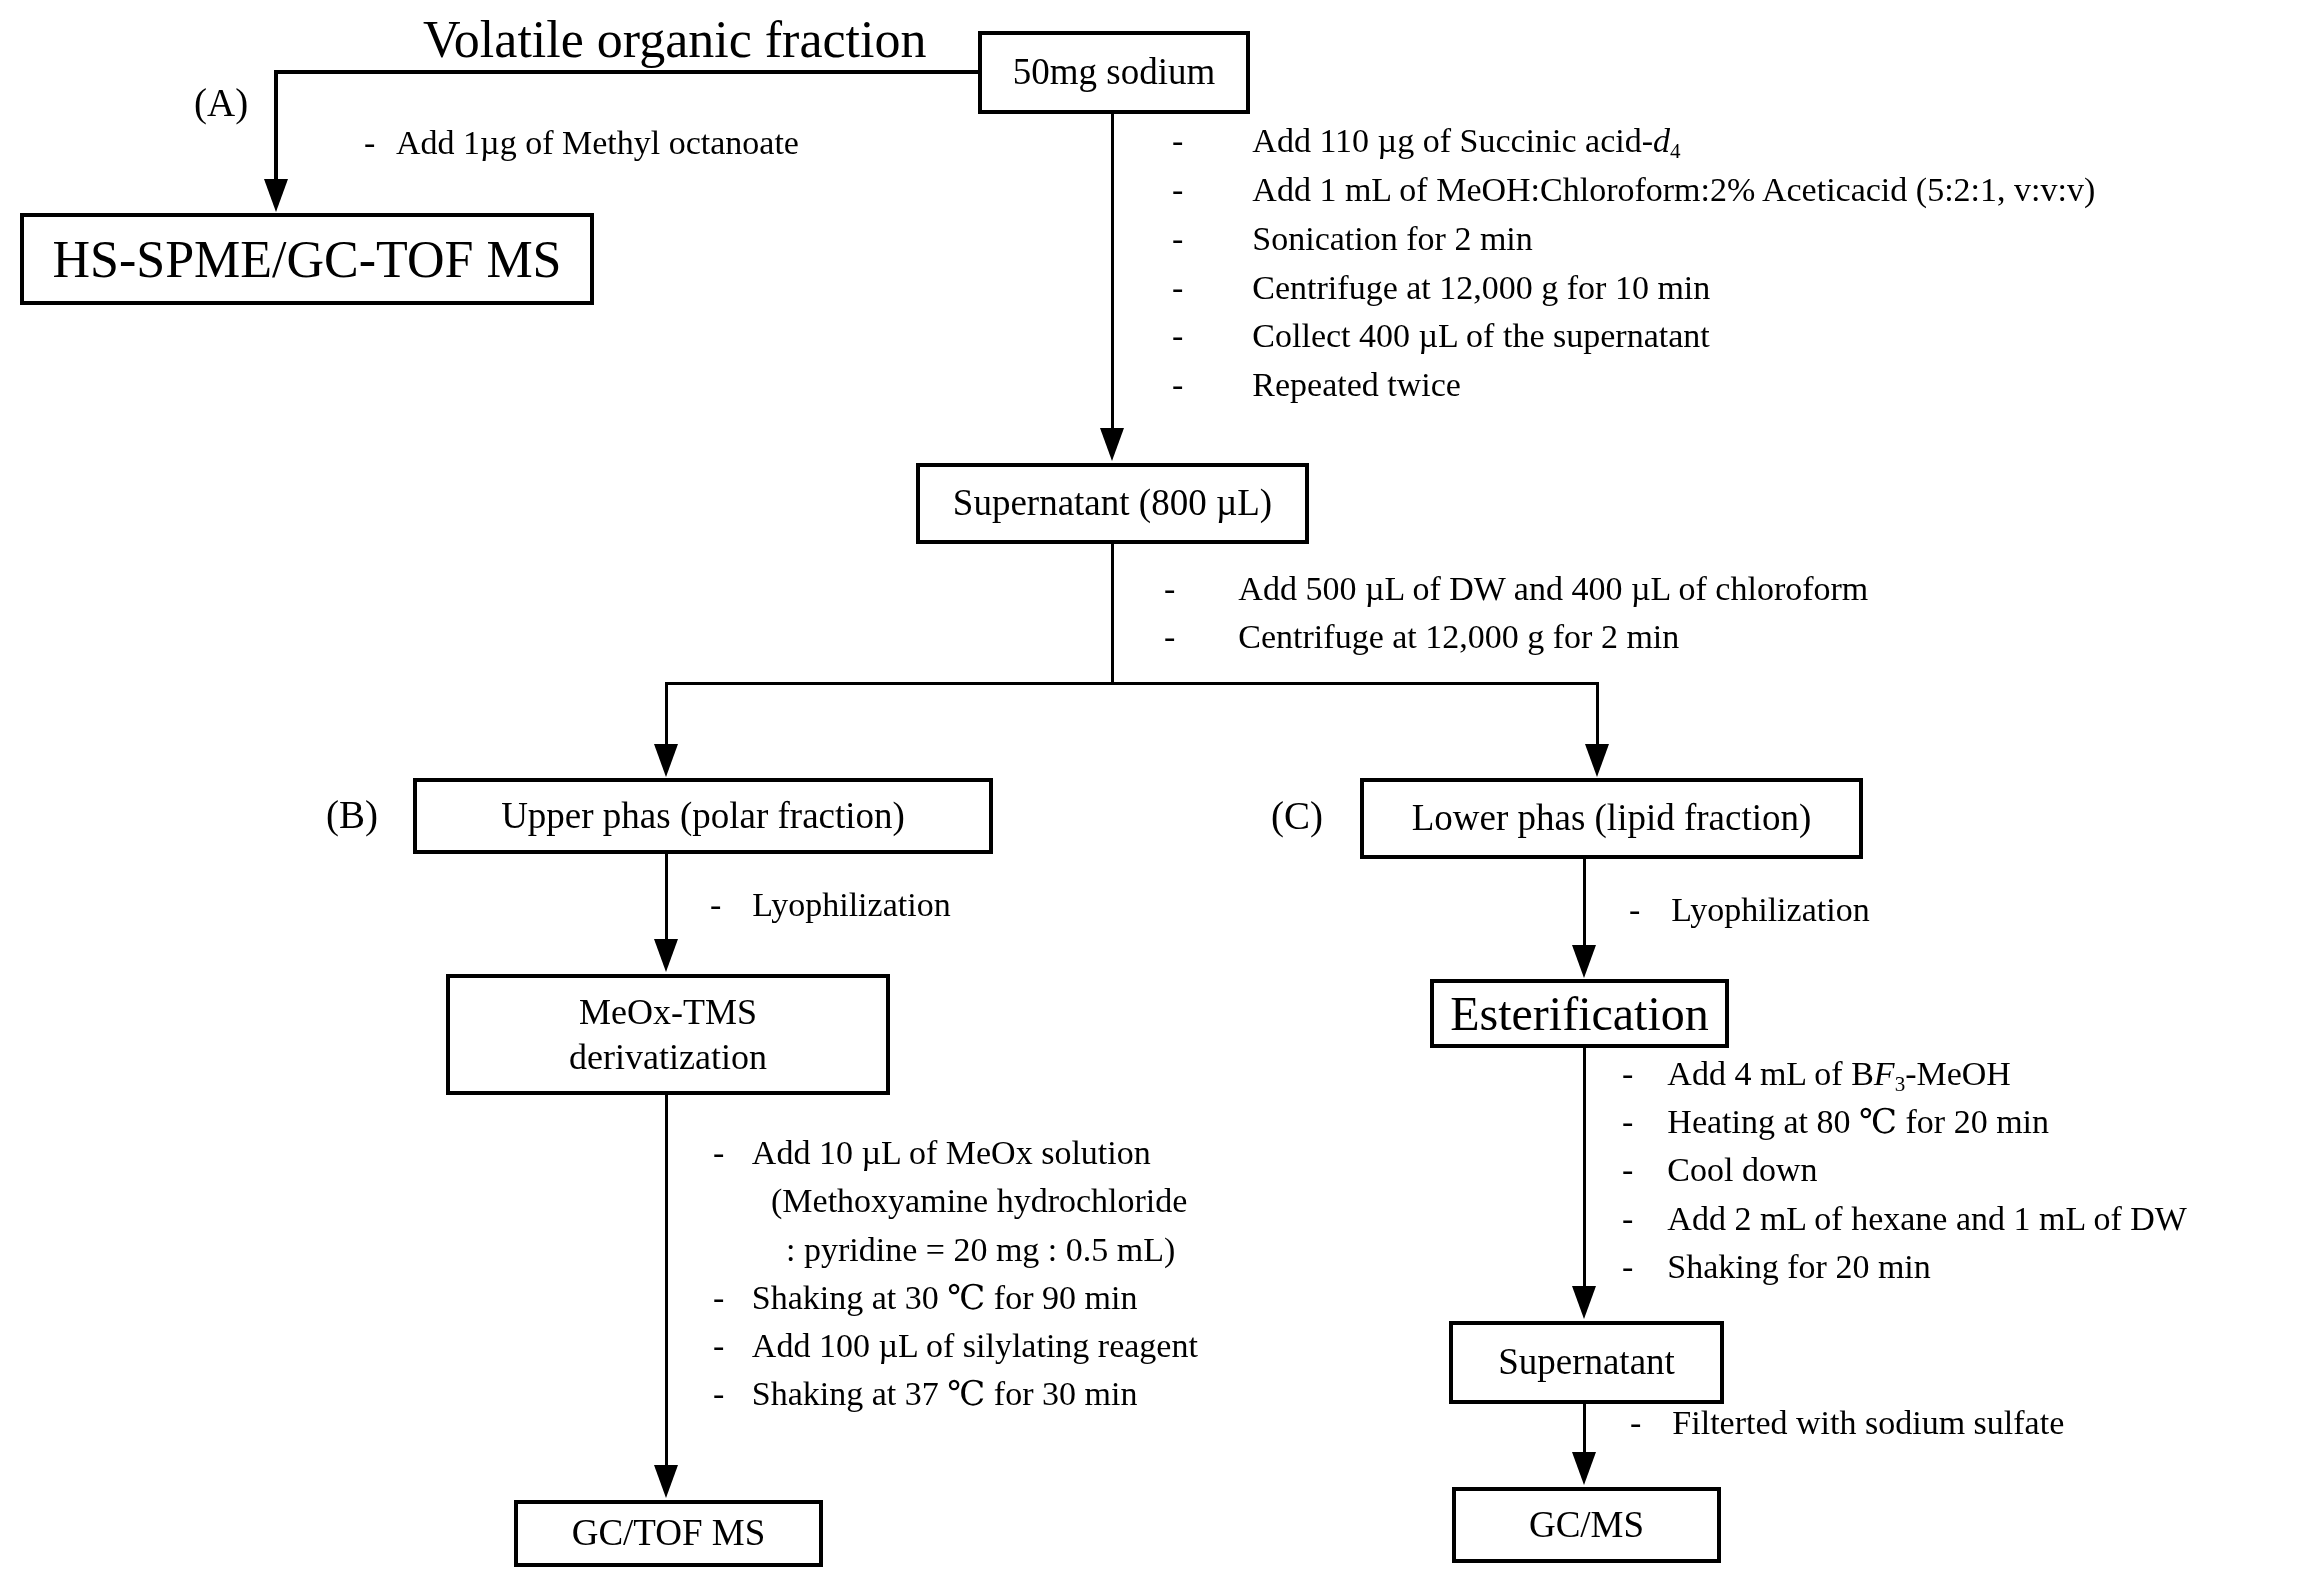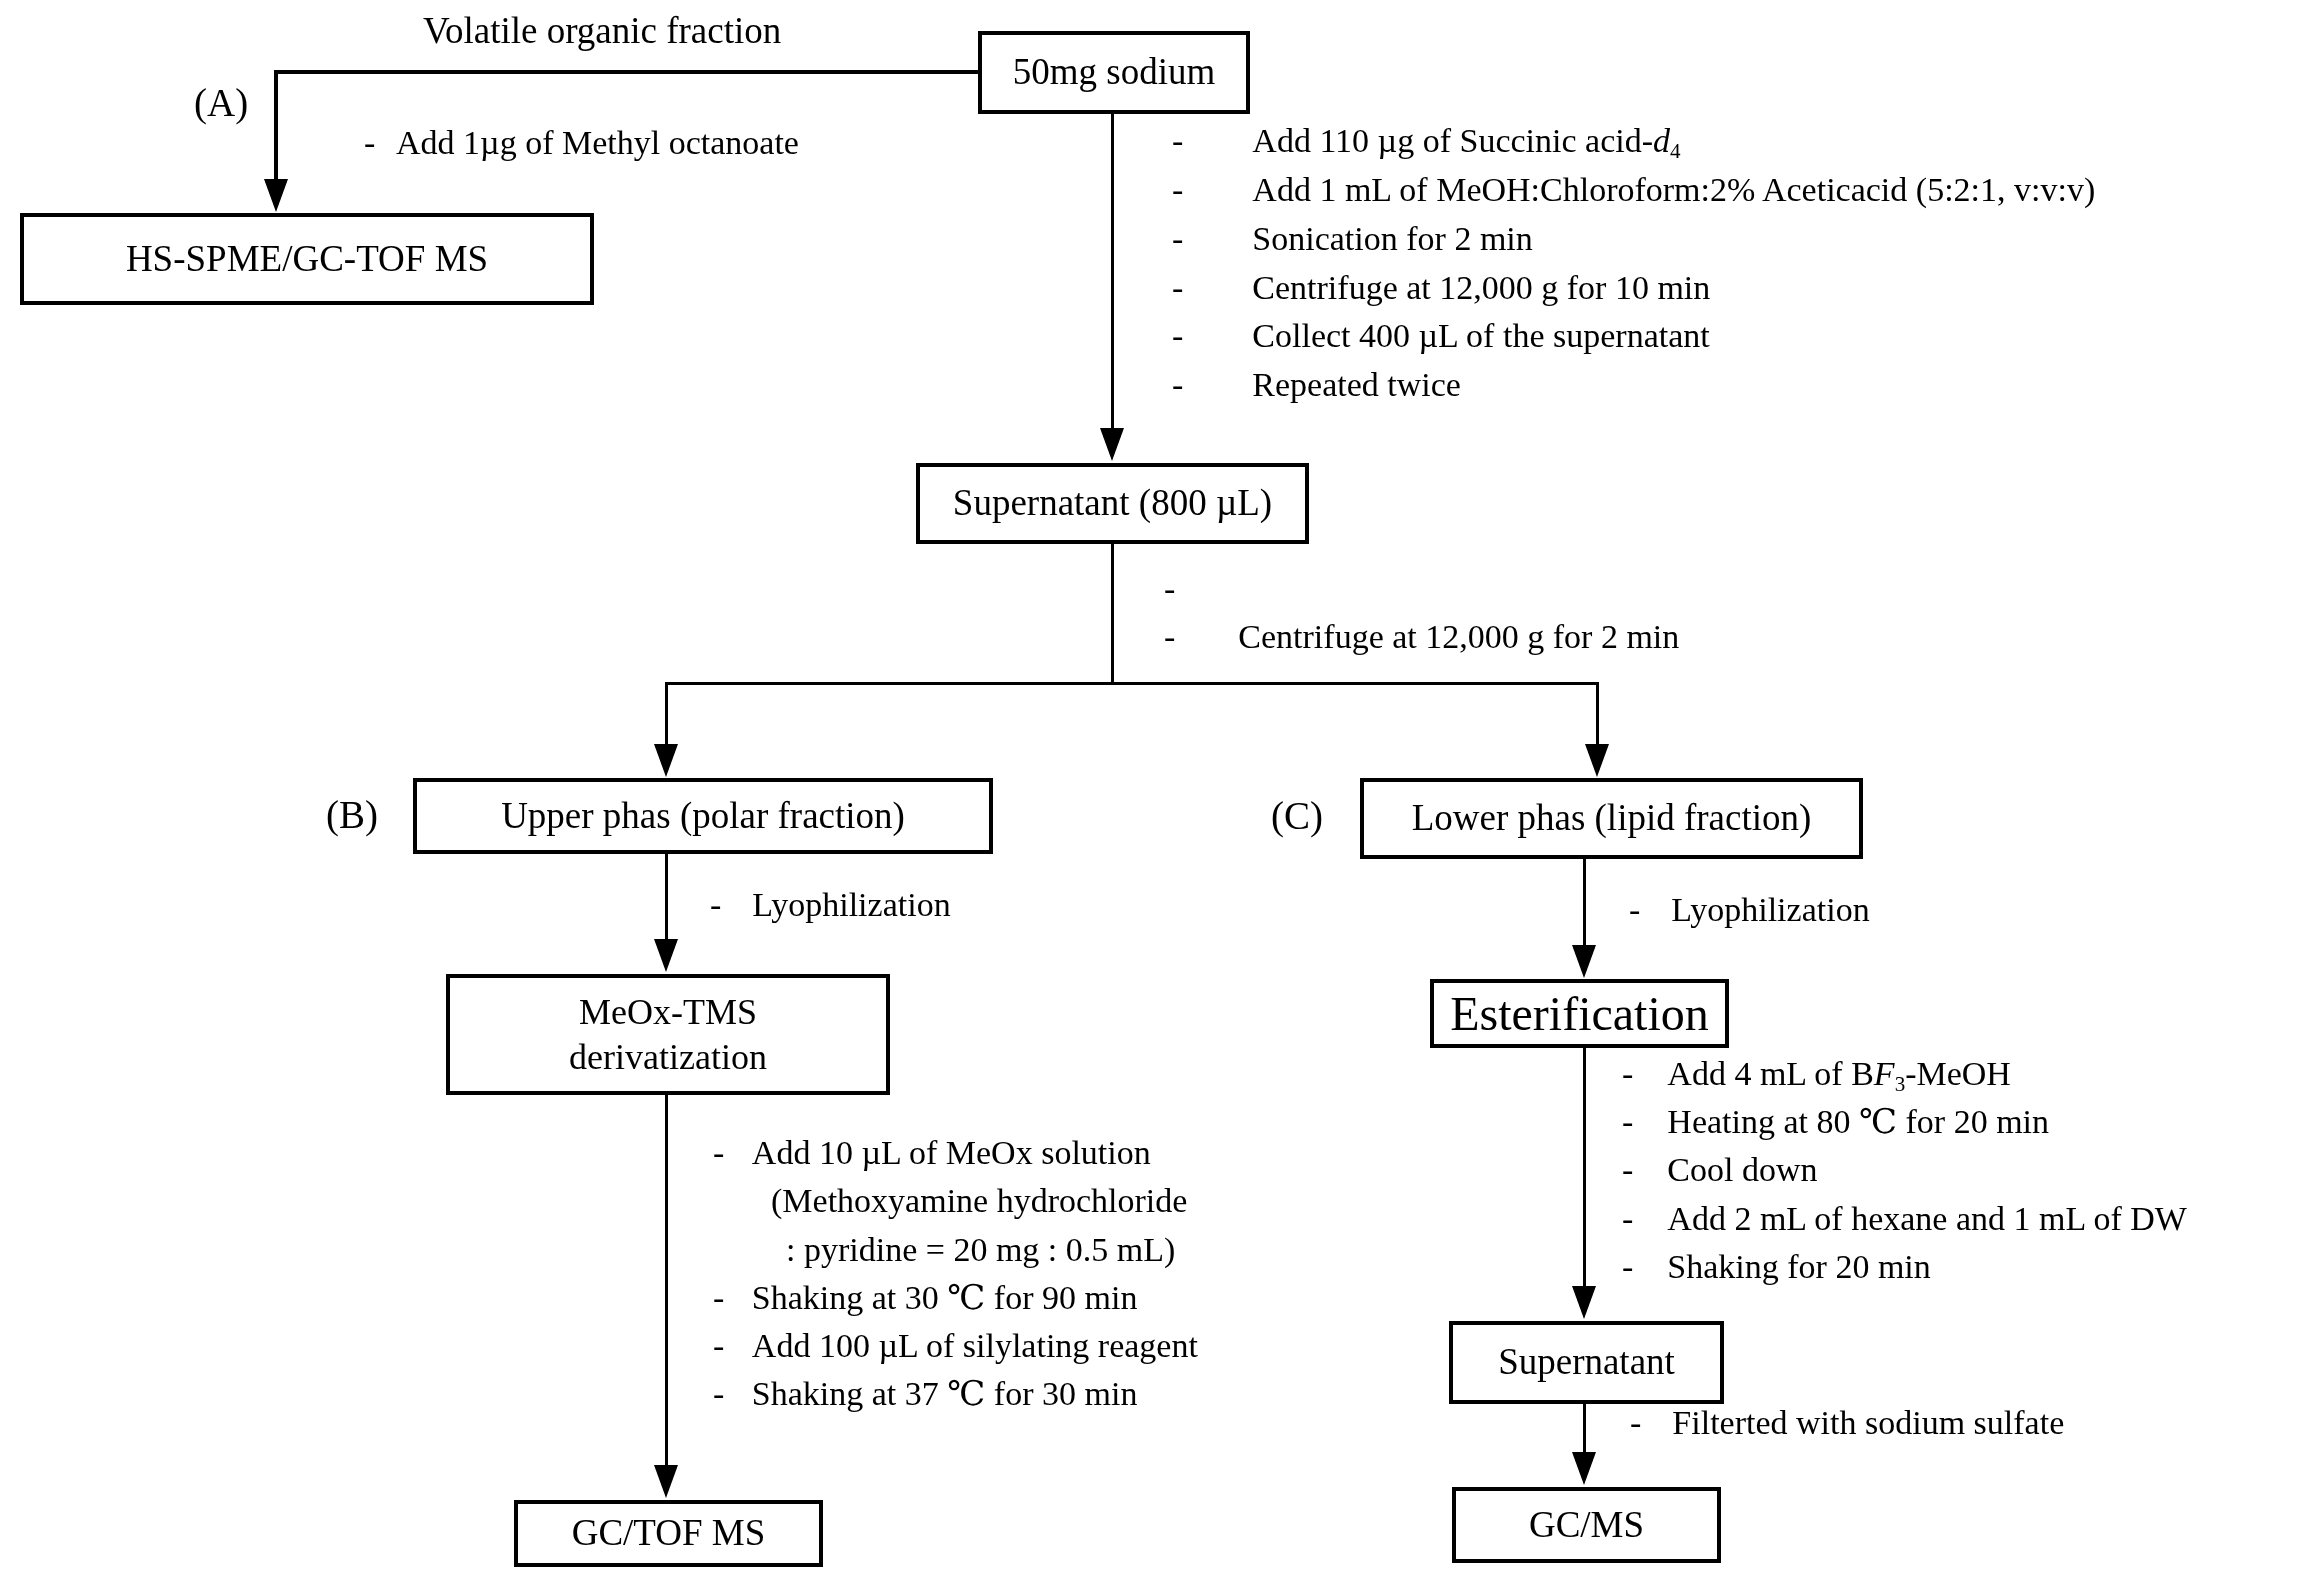--- a/index.html
+++ b/index.html
@@ -26,21 +26,21 @@
   .label { position:absolute; font-size:39px; white-space:nowrap; }
   .dash { flex:0 0 auto; }
   .g-a    .dash { margin-right:69px; }
   .g-sup  .dash { margin-right:63px; }
   .g-b    .dash { margin-right:27.5px; }
   .g-c    .dash { margin-right:34px; }
   .g-note .dash { margin-right:20.7px; }
   .g-lyo  .dash { margin-right:31px; }
   .var { font-style:italic; }
   .subv { font-size:62%; vertical-align:-0.28em; }
-  .fs56 { font-size:37px; }
+  .fs56 { font-size:52px; }
 </style>
 </head>
 <body>
 
 <div id="canvas">
 
   <div class="txt fs56" style="left:423px; top:11px;">Volatile organic fraction</div>
 
   <div class="label" style="left:194px; top:80px;">(A)</div>
 
@@ -120,20 +120,21 @@
     <span class="dash">-</span>
     <span>Collect 400 µL of the supernatant</span>
   </div>
   <div class="row g-a" style="left:1172px; top:366px;">
     <span class="dash">-</span>
     <span>Repeated twice</span>
   </div>
 
   <div class="row g-sup" style="left:1164px; top:570px;">
     <span class="dash">-</span>
+    <span>Add 500 µL of DW and 400 µL of chloroform</span>
   </div>
   <div class="row g-sup" style="left:1164px; top:618px;">
     <span class="dash">-</span>
     <span>Centrifuge at 12,000 g for 2 min</span>
   </div>
 
   <div class="label" style="left:326px; top:792px;">(B)</div>
 
   <div class="vline" style="left:665px; top:682px; width:2.8px; height:67px;"></div>
   <div class="arrow" style="left:654px; top:744px;"></div>

